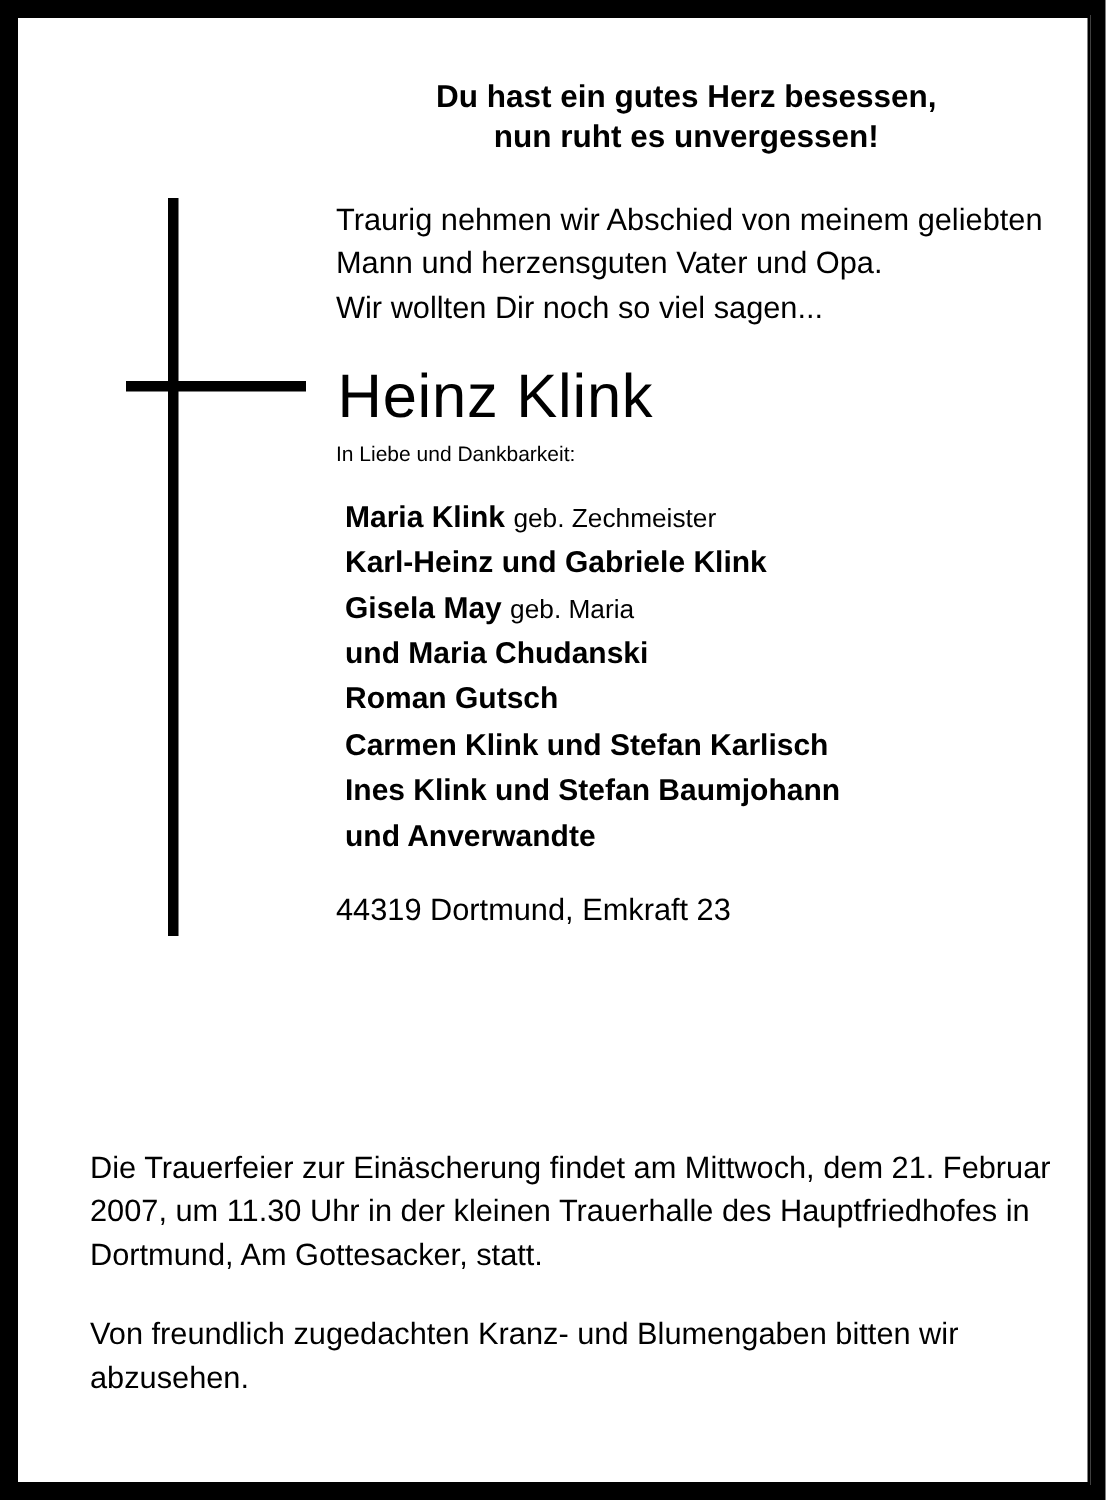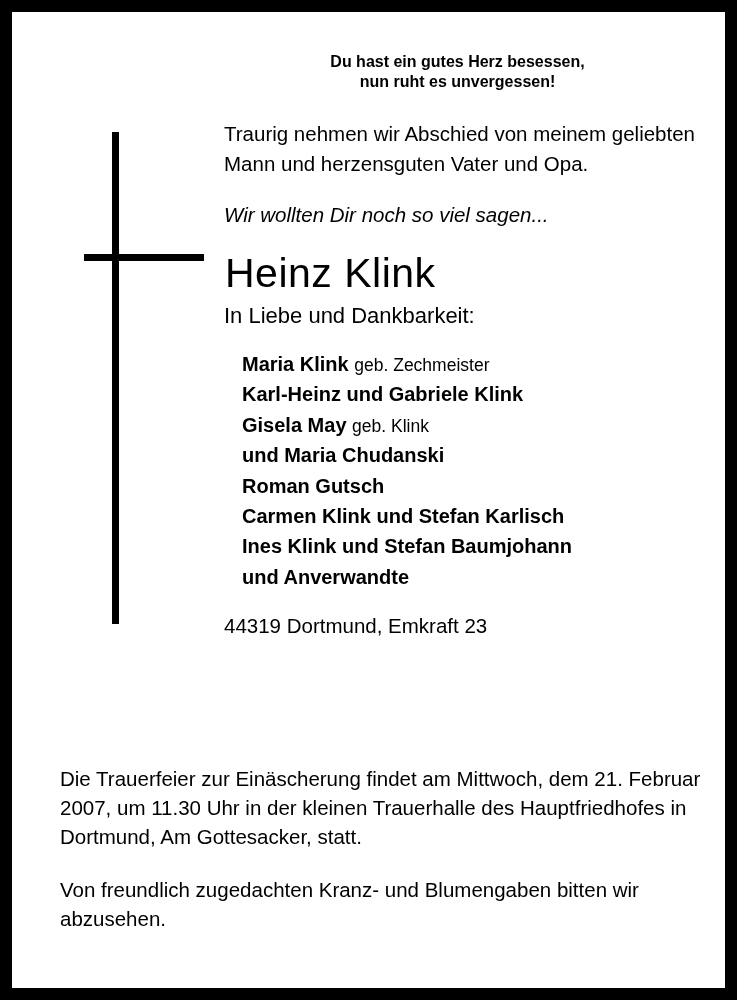--- a/index.html
+++ b/index.html
@@ -55,60 +55,58 @@
     background: #000000;
   }
   .content {
     position: relative;
     margin-left: 190px;
     padding-top: 22px;
   }
   .verse {
     text-align: center;
     font-weight: bold;
-    font-size: 16px;
+    font-size: 21px;
     line-height: 1.28;
     padding-right: 12px;
     margin-bottom: 26px;
   }
   .verse div { white-space: nowrap; }
   .para {
     font-size: 20.5px;
     line-height: 1.45;
-    margin-bottom: 22px;
   }
-  .para.single { margin-bottom: 20px; font-style: italic; }
+  .para.single { margin-bottom: 20px; }
   .name {
     font-size: 41px;
     font-weight: normal;
     letter-spacing: 0.5px;
     margin: 18px 0 6px 1px;
   }
   .dates {
     font-size: 20.5px;
     margin: 0 0 30px 4px;
   }
   .dates .sep {
     display: inline-block;
     width: 36px;
   }
   .intro {
-    font-size: 22px;
+    font-size: 14px;
     margin-bottom: 20px;
   }
   .family {
     margin-left: 6px;
     margin-bottom: 22px;
   }
   .family-line {
     font-size: 20px;
     font-weight: bold;
     line-height: 1.52;
     white-space: nowrap;
-    margin-left: 12px;
   }
   .family-line .plain {
     font-weight: normal;
     font-size: 17.5px;
   }
   .address {
     font-size: 20.5px;
     margin-bottom: 25px;
   }
   .footer {
@@ -154,21 +152,21 @@
         <div class="family-line">
           <span>Maria Klink</span>
           <span class="plain">geb. Zechmeister</span>
         </div>
         <div class="family-line">
           <span>Karl-Heinz und Gabriele Klink</span>
           <span class="plain"></span>
         </div>
         <div class="family-line">
           <span>Gisela May</span>
-          <span class="plain">geb. Klink</span>
+          <span class="plain">geb. Maria</span>
         </div>
         <div class="family-line">
           <span>und Maria Chudanski</span>
           <span class="plain"></span>
         </div>
         <div class="family-line">
           <span>Roman Gutsch</span>
           <span class="plain"></span>
         </div>
         <div class="family-line">

